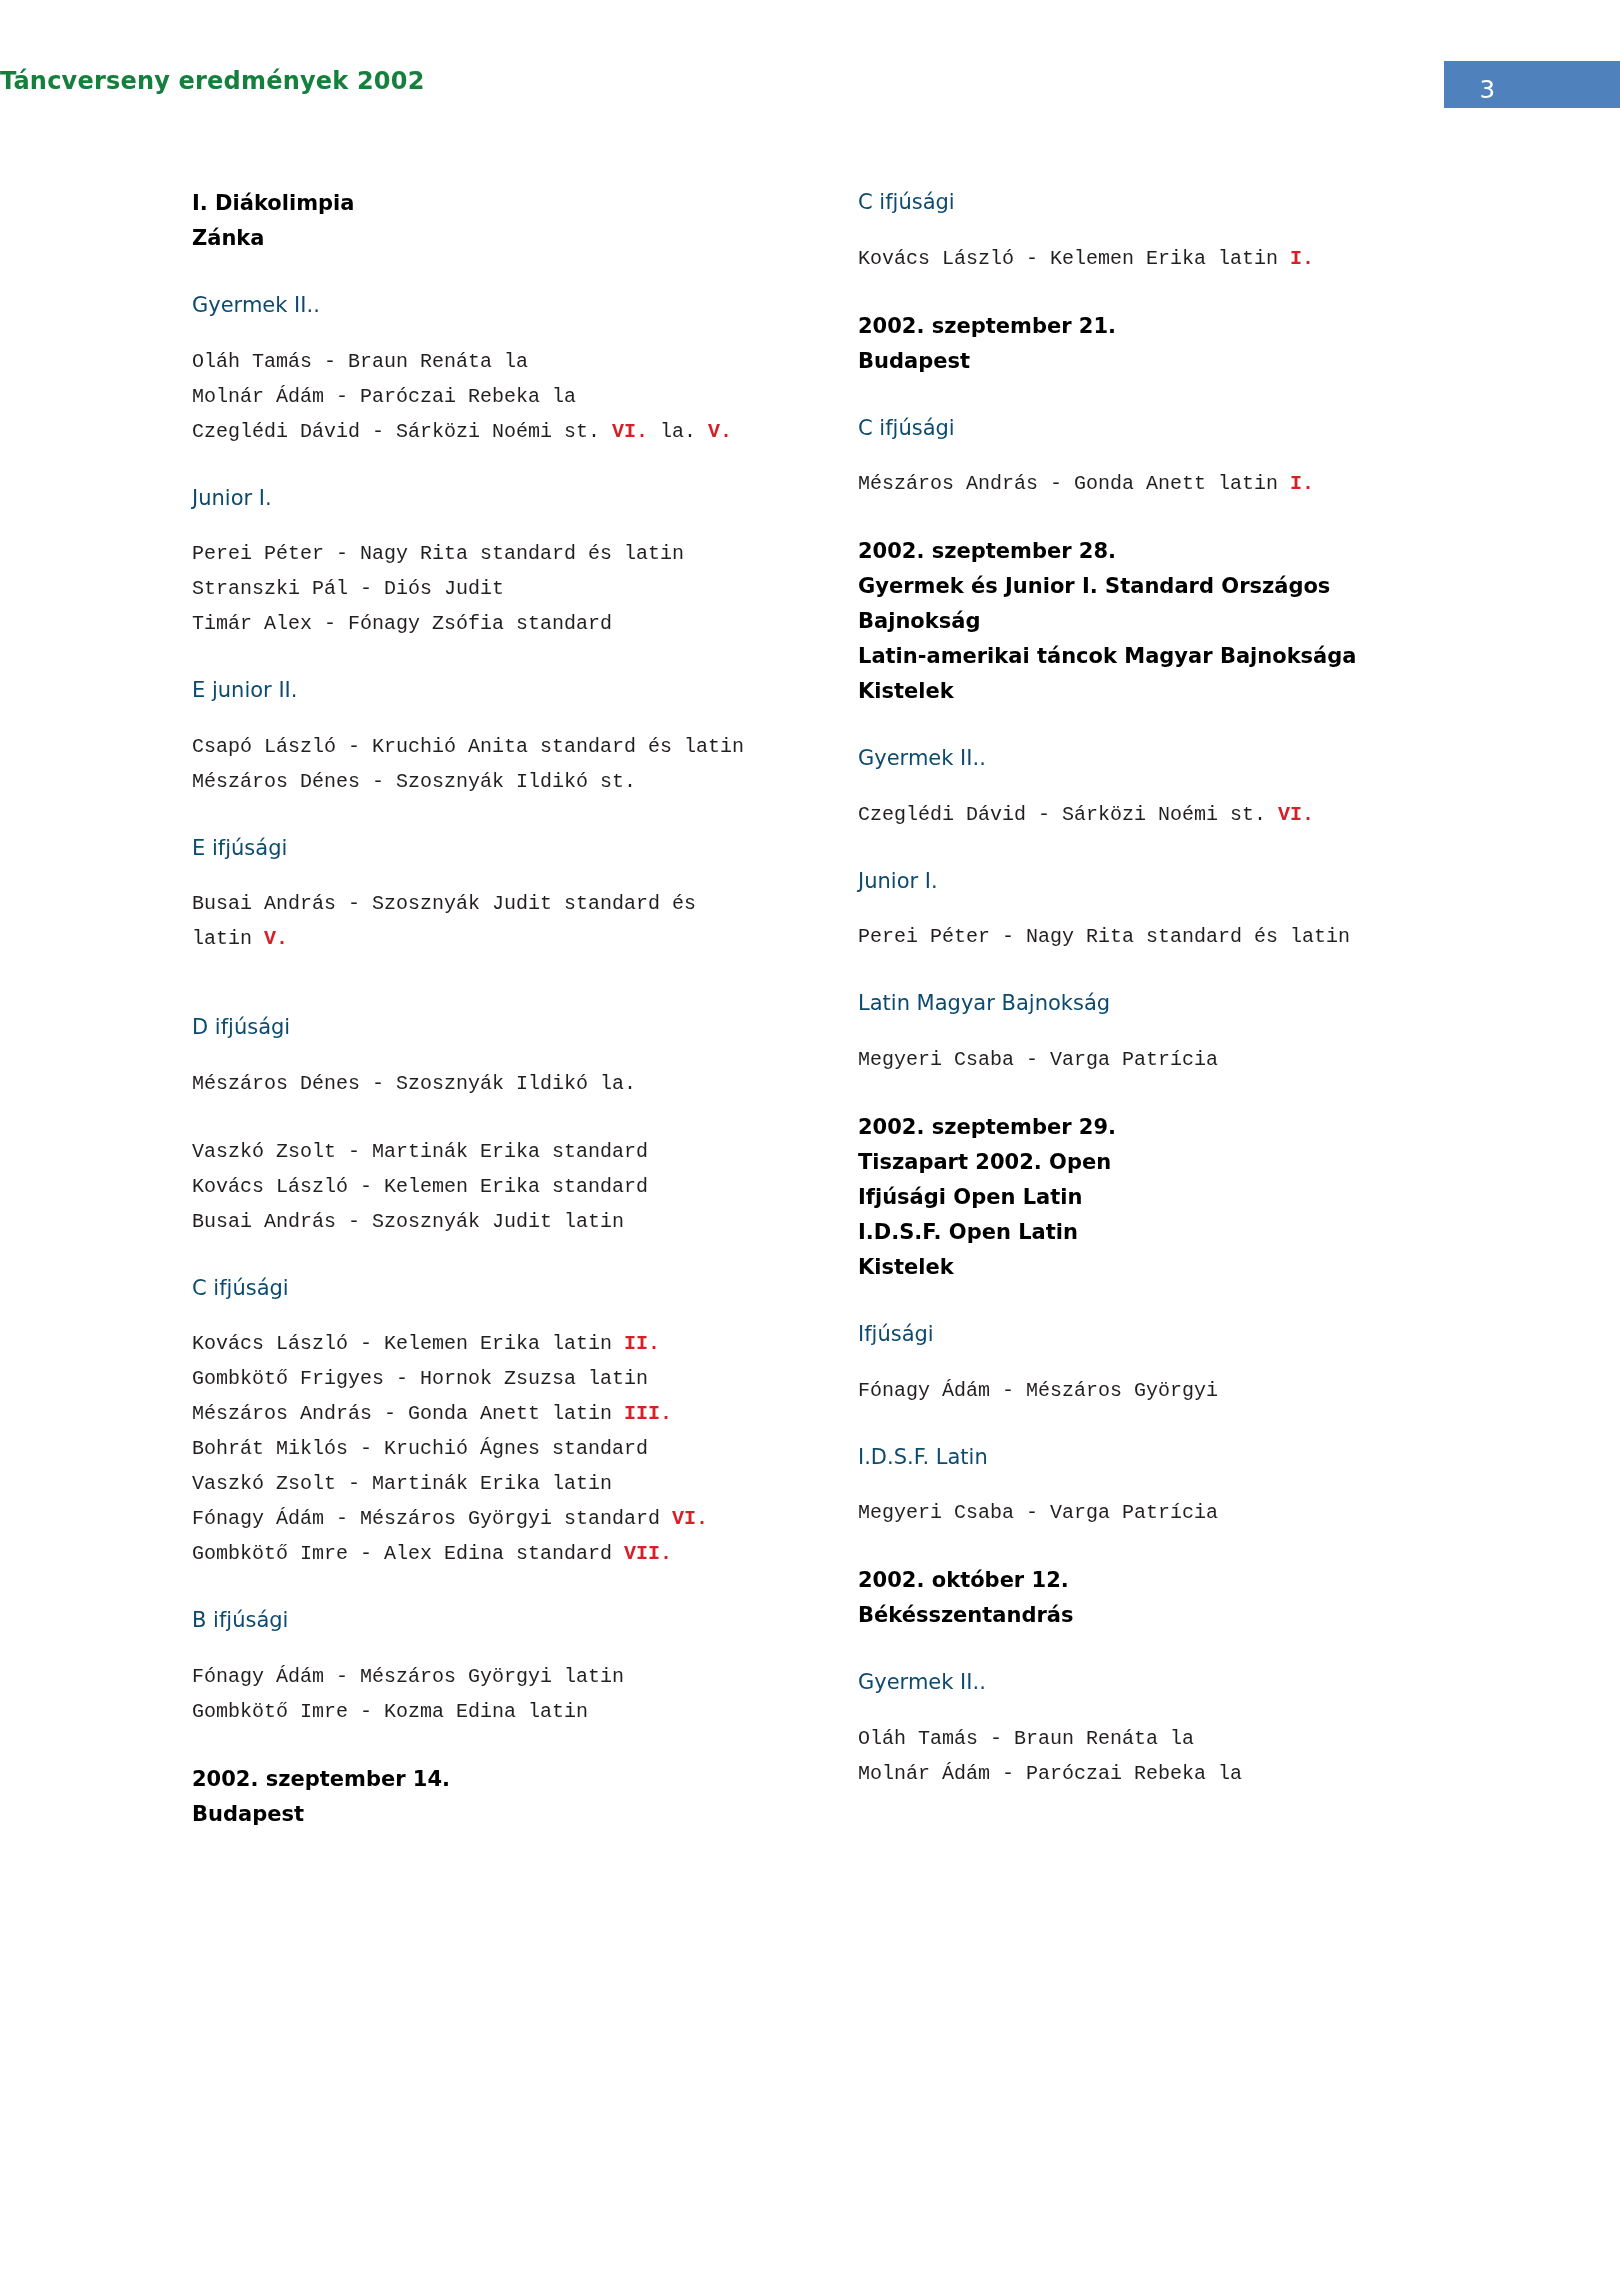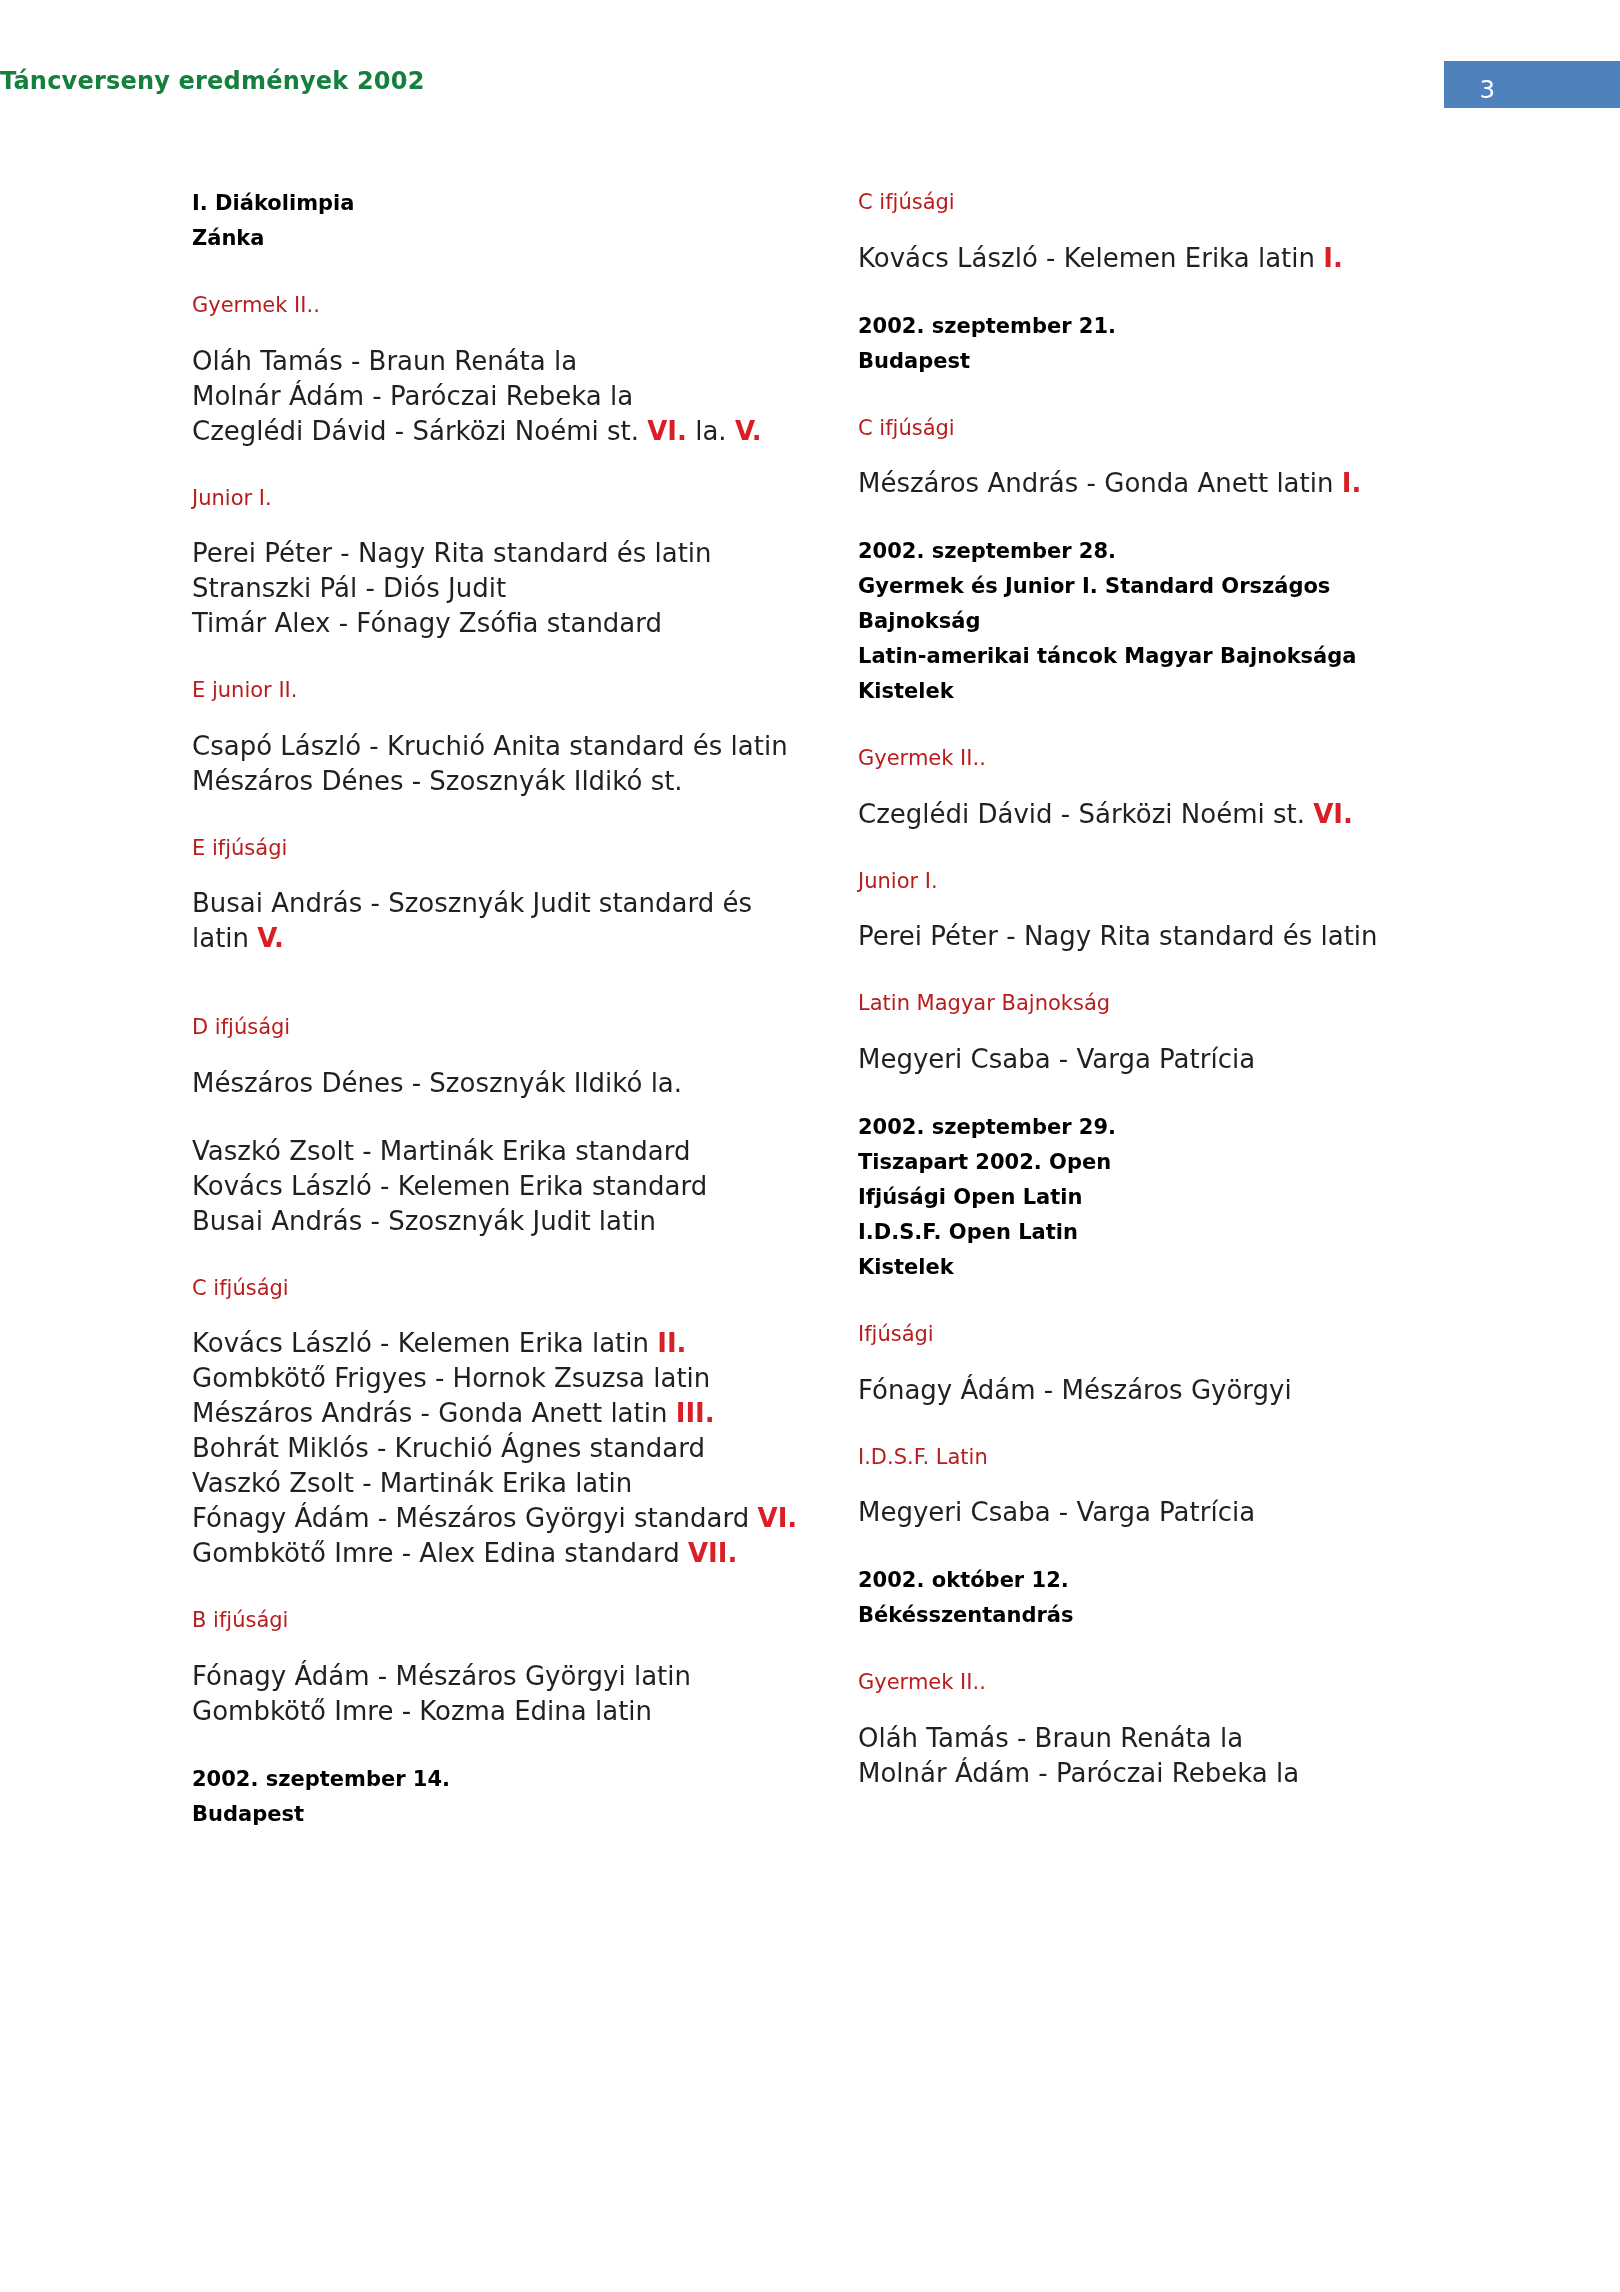--- a/index.html
+++ b/index.html
@@ -78,30 +78,31 @@
   .event {
     color: #000000;
     font-weight: bold;
     font-size: 21px;
     line-height: 35px;
     margin: 0 0 0 0;
   }
   .event-line { display: block; }
 
   .category {
-    color: #b91c1c;
+    color: #0c4a6e;
     font-size: 21px;
     line-height: 33px;
     font-weight: normal;
   }
 
   .results {
-    font-size: 26px;
+    font-size: 20px;
     line-height: 35px;
     color: #231f20;
+    font-family: Liberation Mono, monospace;
   }
   .res-line { display: block; }
   .place {
     color: #d91f26;
     font-weight: bold;
   }
 
   .gap-sm { height: 21.6px; }
   .gap-md { height: 33px; }
 </style>

